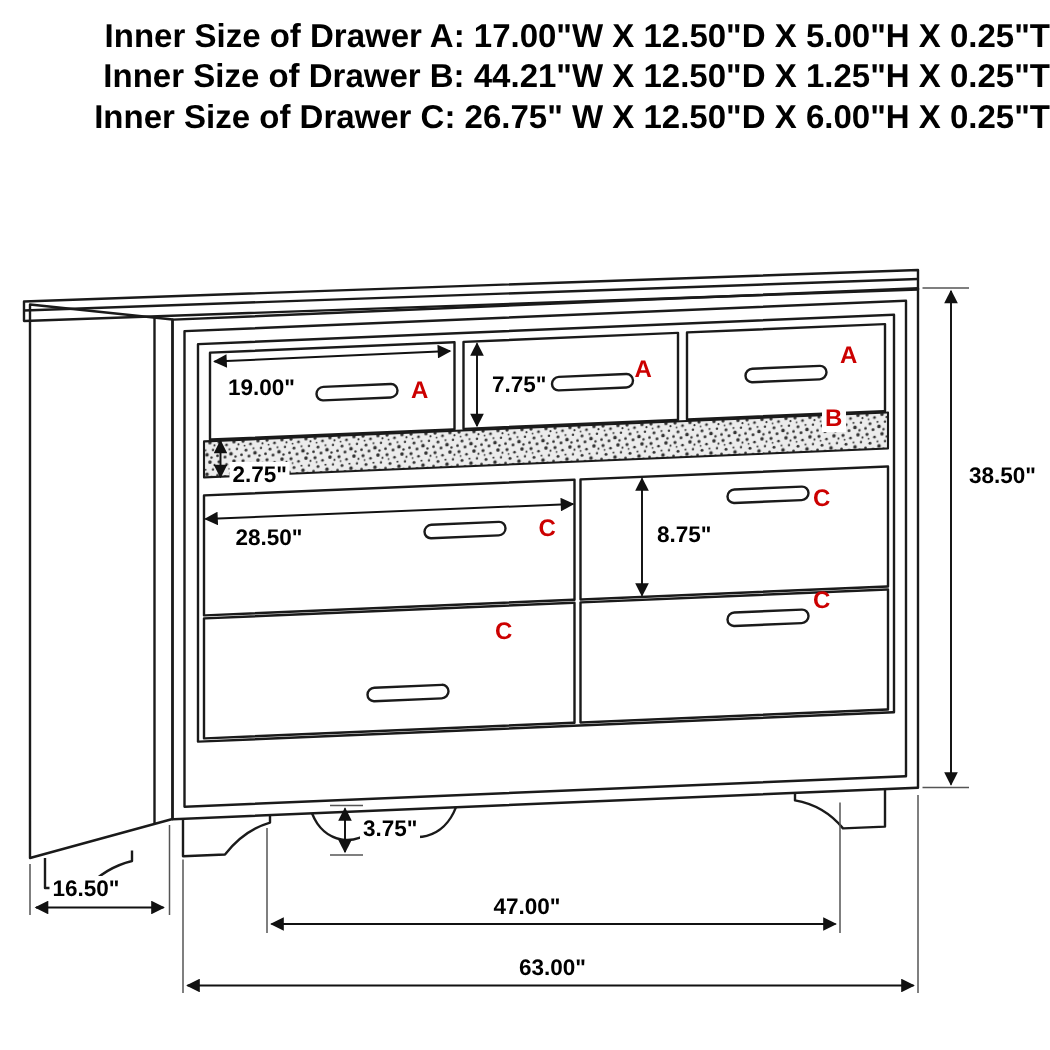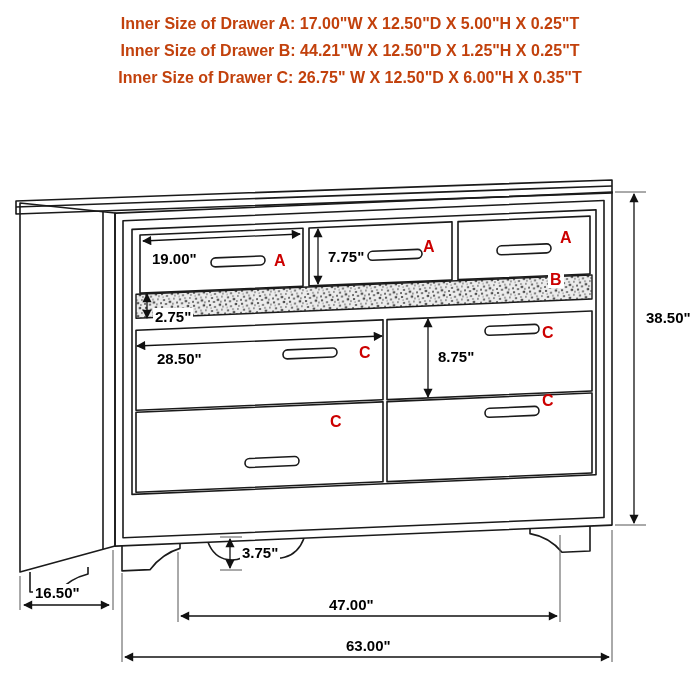--- a/index.html
+++ b/index.html
@@ -3,37 +3,37 @@
 <meta charset="utf-8">
 <style>
   html,body{margin:0;padding:0;}
   body{
     width:700px;height:700px;background:#ffffff;
     font-family:"Liberation Sans", sans-serif;
     position:relative;overflow:hidden;color:#000;
   }
   .stage{position:absolute;inset:0;width:700px;height:700px;}
   svg.lines{position:absolute;top:0;left:0;}
-  .hdr{position:absolute;top:10px;left:0;width:700px;text-align:center;
-       font-weight:bold;font-size:16px;line-height:27px;color:#c2410c;}
+  .hdr{position:absolute;top:10px;left:0;width:700px;text-align:right;
+       font-weight:bold;font-size:22px;line-height:27px;color:#000000;}
   .hdr div{white-space:nowrap;}
   .dim{position:absolute;font-weight:bold;font-size:15px;color:#000;
        background:#ffffff;padding:0 2px;white-space:nowrap;line-height:17px;}
   .lab{position:absolute;font-weight:bold;font-size:16px;color:#cc0000;line-height:17px;}
   .lab.bgw{background:#ffffff;padding:0 2px;}
 </style>
 </head>
 <body>
 
 <div class="stage">
 
   <div class="hdr">
     <div>Inner Size of Drawer A: 17.00"W X 12.50"D X 5.00"H X 0.25"T</div>
     <div>Inner Size of Drawer B: 44.21"W X 12.50"D X 1.25"H X 0.25"T</div>
-    <div>Inner Size of Drawer C: 26.75" W X 12.50"D X 6.00"H X 0.35"T</div>
+    <div>Inner Size of Drawer C: 26.75" W X 12.50"D X 6.00"H X 0.25"T</div>
   </div>
 
   <svg class="lines" width="700" height="700" viewBox="0 0 700 700">
     <defs>
       <marker id="ah" viewBox="0 0 10 10" refX="9" refY="5" markerWidth="9" markerHeight="7" orient="auto-start-reverse">
         <path d="M0,0 L10,5 L0,10 z" fill="#111"></path>
       </marker>
       <pattern id="speck" width="16" height="13" patternUnits="userSpaceOnUse">
         <rect width="16" height="13" fill="#ececec"></rect>
         <g fill="#333">

